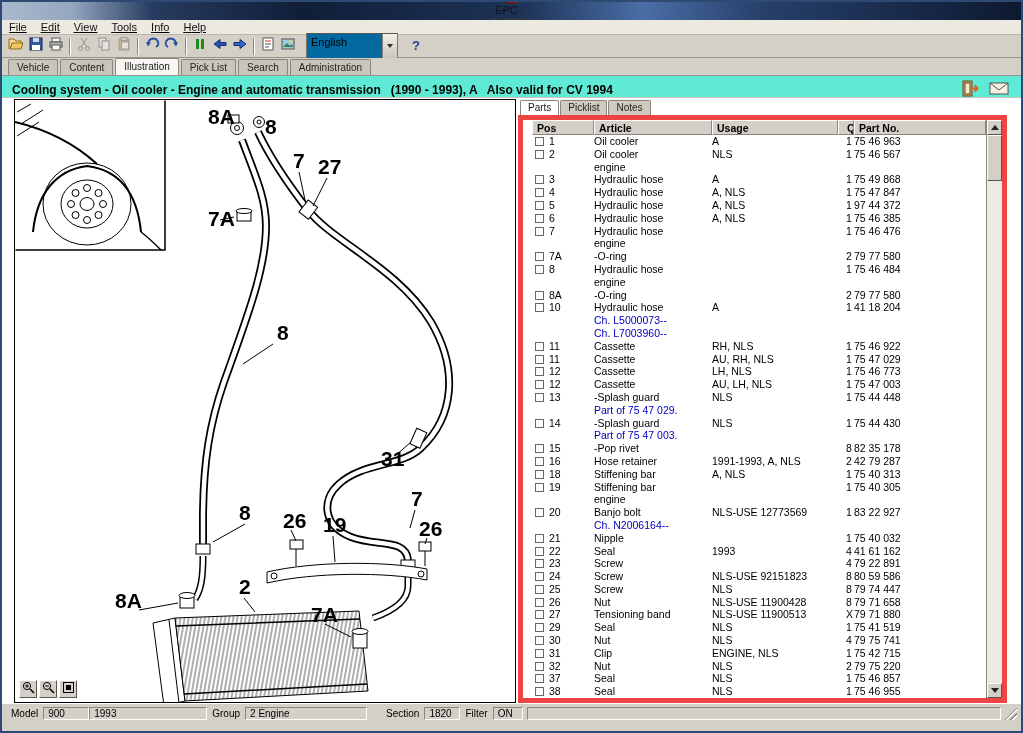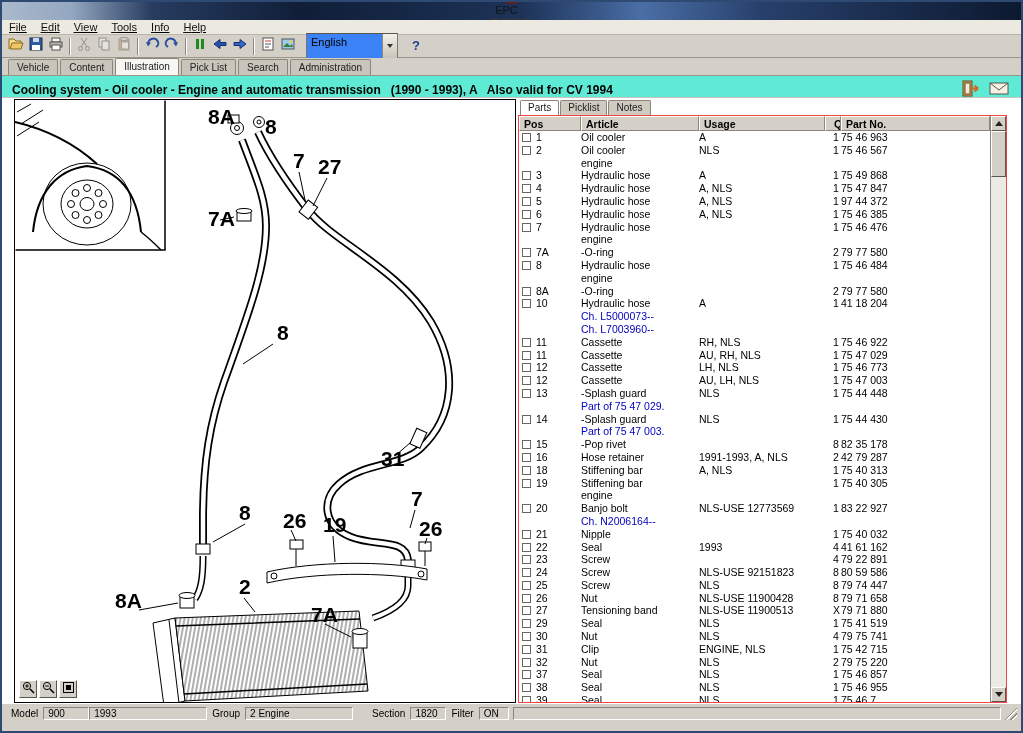--- a/index.html
+++ b/index.html
@@ -23,21 +23,21 @@
   .menubar{position:absolute;left:0;top:18px;right:0;height:15px;background:#ece9e0;
     border-bottom:1px solid #b9b5aa;display:flex;align-items:center;font-size:11px;text-decoration:underline;}
   .menu-item{padding:0 7px;color:#111;}
   
   .toolbar{position:absolute;left:0;top:33px;right:0;height:23px;background:#d4d0c8;
     border-bottom:1px solid #9a968c;display:flex;align-items:center;padding-left:4px;}
   .tbtn{width:20px;height:20px;display:flex;align-items:center;justify-content:center;}
   .tbtn.disabled{opacity:.4;}
   .tsep{width:2px;height:17px;margin:0 3px;border-left:1px solid #8a867c;border-right:1px solid #fff;}
   .combo{display:flex;margin-left:8px;width:92px;height:26px;border:1px solid #7a766c;
-    border-top-color:#5a564c;background:#3b82f6;justify-content:flex-end;}
+    border-top-color:#5a564c;background:#0369a1;justify-content:flex-end;}
   .combo-text{flex:1;font-size:11px;line-height:16px;padding-left:4px;color:#000;}
   .combo-btn{width:15px;background:linear-gradient(#f2f0ea,#c9c5bb);border-left:1px solid #8a867c;
     display:flex;align-items:center;justify-content:center;}
   .combo-arrow{width:0;height:0;border-left:3px solid transparent;border-right:3px solid transparent;border-top:4px solid #333;}
   .help-btn{margin-left:8px;width:20px;height:20px;text-align:center;font-weight:bold;
     font-size:13px;color:#1c3f91;line-height:20px;}
   
   .tabstrip{position:absolute;left:0;top:56px;right:0;height:18px;background:#d4d0c8;
     display:flex;align-items:flex-end;padding-left:6px;border-bottom:1px solid #9a968c;}
   .main-tab{font-size:10px;padding:2px 8px 2px 8px;border:1px solid #8a867c;border-bottom:none;
@@ -56,21 +56,21 @@
   .ill-label{font-family:"Liberation Sans",sans-serif;font-weight:bold;font-size:21px;fill:#000;}
   .zoom-controls{position:absolute;left:4px;bottom:4px;display:flex;gap:2px;}
   .zbtn{width:18px;height:18px;background:#d4d0c8;border:1px solid;border-color:#fff #5a564c #5a564c #fff;
     display:flex;align-items:center;justify-content:center;}
   
   .parts-panel{position:absolute;left:516px;top:23px;width:489px;height:604px;background:#fff;}
   .ptabs{height:16px;display:flex;align-items:flex-end;padding-left:2px;}
   .ptab{font-size:10px;padding:1px 7px 2px 7px;border:1px solid #8a867c;border-bottom:none;
     background:#cfcbc1;border-radius:2px 2px 0 0;margin-right:1px;color:#222;}
   .ptab.active{background:#fff;}
-  .ptable{position:absolute;left:0;top:16px;right:0;bottom:0;border:1px solid #ef4444;display:flex;}
+  .ptable{position:absolute;left:0;top:16px;right:0;bottom:0;border:5px solid #ef4444;display:flex;padding-left:9px;}
   .pmain{flex:1;display:flex;flex-direction:column;overflow:hidden;}
   .phead{display:flex;height:15px;flex:none;}
   .hcell{background:#d4d0c8;border-top:1px solid #fff;border-left:1px solid #fff;
     border-right:1px solid #8a867c;border-bottom:1px solid #8a867c;
     font-size:10.5px;font-weight:bold;line-height:12px;padding:1px 0 0 4px;color:#000;overflow:hidden;}
   .pbody{flex:1;overflow:hidden;background:#fff;}
   .prow{display:flex;font-size:10.5px;line-height:12.8px;color:#000;}
   .cell{overflow:hidden;}
   .c-pos{width:62px;flex:none;display:flex;align-items:flex-start;}
   .c-art{width:118px;flex:none;}
@@ -86,21 +86,21 @@
   .tri-up{width:0;height:0;border-left:4px solid transparent;border-right:4px solid transparent;border-bottom:5px solid #222;}
   .tri-down{width:0;height:0;border-left:4px solid transparent;border-right:4px solid transparent;border-top:5px solid #222;}
   .sb-thumb{height:46px;flex:none;background:#d4d0c8;border:1px solid;border-color:#fff #5a564c #5a564c #fff;}
   .sb-track{flex:1;}
   
   .statusbar{position:absolute;left:0;top:703px;right:0;height:16px;background:#d4d0c8;
     display:flex;align-items:center;padding:0 4px;font-size:10px;color:#000;}
   .sb-label{padding:0 5px;white-space:nowrap;}
   .sseg{height:13px;border:1px solid;border-color:#8a867c #fff #fff #8a867c;
     background:#d4d0c8;line-height:11px;padding:0 4px;white-space:nowrap;overflow:hidden;}
-  .w46{width:46px;} .w118{width:118px;} .w132{width:108px;} .w36{width:36px;} .w30{width:30px;}
+  .w46{width:46px;} .w118{width:118px;} .w132{width:122px;} .w36{width:36px;} .w30{width:30px;}
   .gap14{width:14px;} .fillseg{flex:1;margin-left:4px;}
   .grip{width:13px;height:13px;margin-left:3px;
     background:linear-gradient(135deg,transparent 0 50%,#8a867c 50% 57%,#fff 57% 64%,transparent 64% 71%,#8a867c 71% 78%,#fff 78% 85%,transparent 85%);}
   .bottom-fill{position:absolute;left:0;top:719px;right:0;bottom:0;background:#d4d0c8;}
 </style>
 </head>
 <body>
 
 <div class="window">
 

